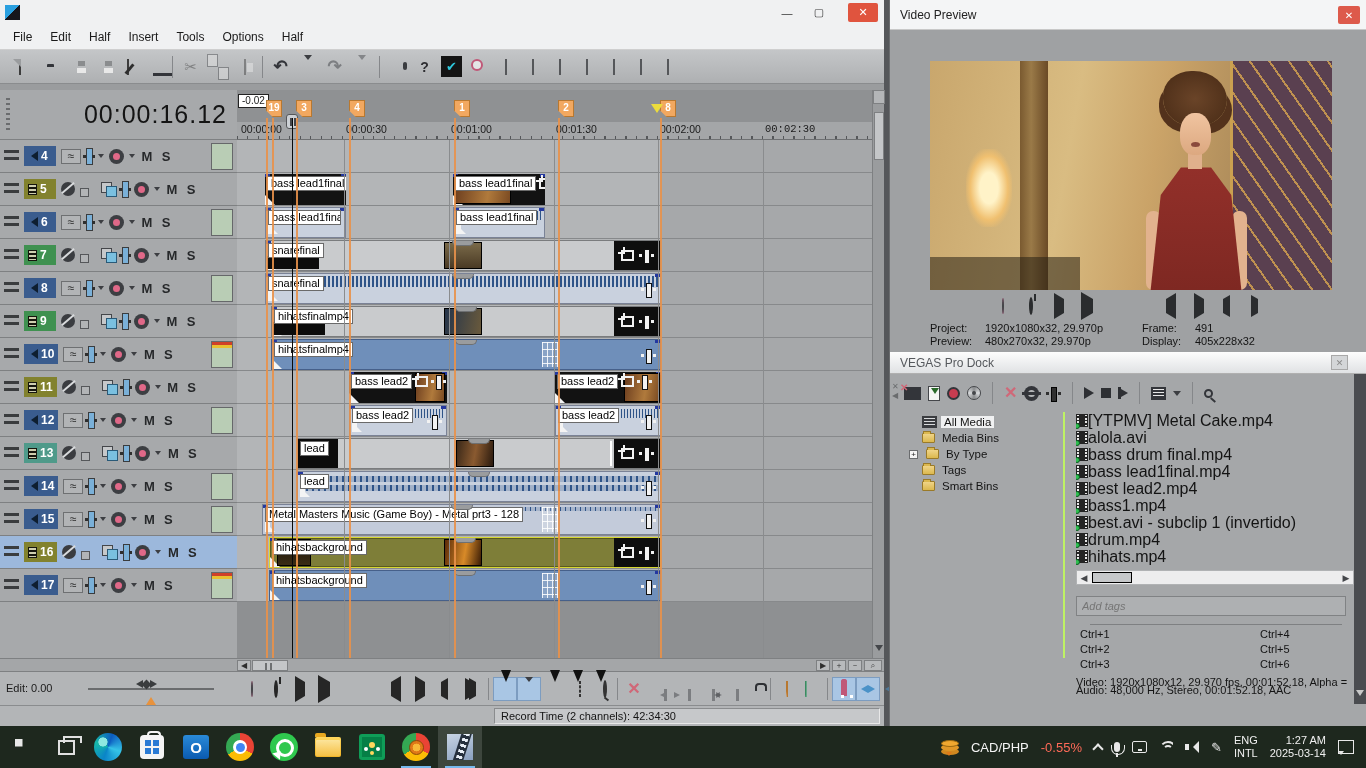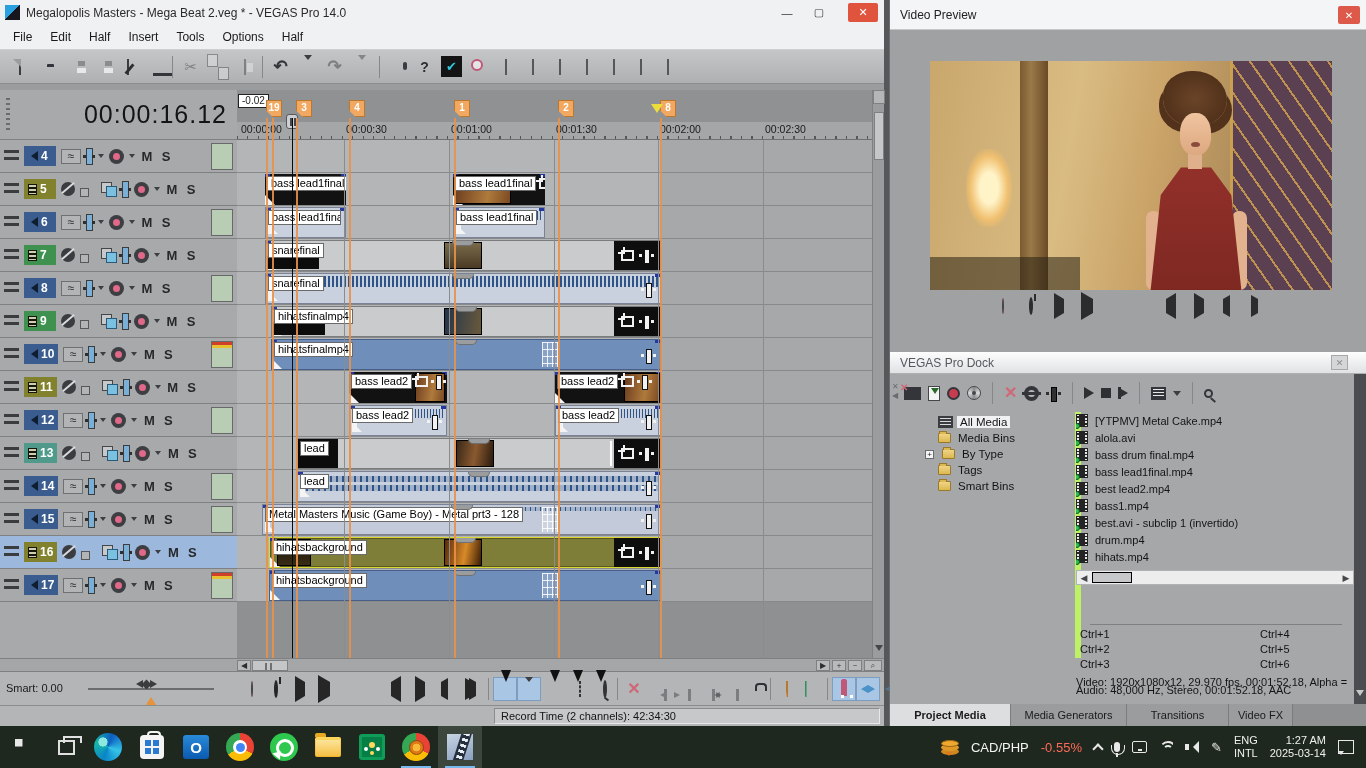--- a/index.html
+++ b/index.html
@@ -222,32 +222,32 @@
 .dk-docarrow{width:12px;height:15px;background:#f4f4f4;border:1px solid #44464a;position:relative}
 .dk-docarrow::after{content:"";position:absolute;left:2px;bottom:2px;border:4px solid transparent;border-top:6px solid #2a6a2a}
 .dk-reddot{width:13px;height:13px;border-radius:50%;background:#c83c50;border:2px solid #33353a}
 .dk-cd{width:14px;height:14px;border-radius:50%;background:conic-gradient(#8a8c8e,#d8dadc,#8a8c8e,#d8dadc,#8a8c8e);border:1px solid #44464a;position:relative}
 .dk-cd::after{content:"";position:absolute;left:4px;top:4px;width:4px;height:4px;border-radius:50%;background:#44464a}
 .dk-list{width:15px;height:13px;background:#33353a;position:relative}
 .dk-list::after{content:"";position:absolute;left:2px;top:2px;right:2px;height:9px;background:repeating-linear-gradient(#e8e8e8 0 1px,transparent 1px 3px)}
 .dk-mag{width:9px;height:9px;border:2px solid #33353a;border-radius:50%;position:relative}
 .dk-mag::after{content:"";position:absolute;right:-5px;bottom:-5px;width:6px;height:2px;background:#33353a;transform:rotate(40deg)}
 #dock-mini{position:absolute;left:2px;top:30px;width:10px;height:120px;font-size:8px;color:#6a6c6e}
-#dock-tree{position:absolute;left:24px;top:60px;width:167px;height:246px;border-right:6px solid #bef264}
+#dock-tree{position:absolute;left:8px;top:60px;width:167px;height:246px;border-right:2px solid #bef264}
 .tree-row{position:absolute;left:0;width:100%;height:16px;display:flex;align-items:center;gap:4px;font-size:11.5px;color:#141414}
 .tree-lbl{padding:0 3px;white-space:nowrap}
 .tree-lbl.sel{background:#f0f1f2}
 .fold{width:13px;height:10px;background:linear-gradient(#f0d488,#dcb84e);border:1px solid #9a7a28;border-radius:1px;position:relative;flex:none}
 .fold::before{content:"";position:absolute;left:0;top:-3px;width:6px;height:2px;background:#dcb84e;border:1px solid #9a7a28;border-bottom:none}
 .amic{width:15px;height:12px;background:#3a3c40;position:relative;flex:none}
 .amic::before{content:"";position:absolute;left:-2px;top:-2px;width:15px;height:12px;background:#5a5c60;z-index:-1}
 .amic::after{content:"";position:absolute;left:2px;top:2px;right:2px;height:8px;background:repeating-linear-gradient(#d8dadc 0 1px,transparent 1px 3px)}
 .expd{width:9px;height:9px;background:#f4f4f4;border:1px solid #6a6c6e;font-size:8px;line-height:7px;text-align:center;color:#222;flex:none;margin-left:-13px;margin-right:4px}
 #dock-files{position:absolute;left:186px;top:60px;width:278px;height:156px;overflow:hidden}
-.file-row{position:absolute;left:0;height:17px;display:flex;align-items:center;gap:7px;font-size:11px;color:#141414;white-space:nowrap}
+.file-row{position:absolute;left:0;height:17px;display:flex;align-items:center;gap:0;font-size:16px;color:#141414;white-space:nowrap}
 .fic{width:12px;height:13px;background:#242424;position:relative;flex:none}
 .fic::before,.fic::after{content:"";position:absolute;top:1px;bottom:1px;width:2px;background:repeating-linear-gradient(#e8e8e8 0 1.5px,transparent 1.5px 3.2px)}
 .fic::before{left:1px}.fic::after{right:1px}
 .gd{position:absolute;left:-2px;bottom:-2px;width:6px;height:6px;border-radius:50%;background:#2ec050;border:1px solid #0a5a20}
 #dock-hsb{position:absolute;left:186px;top:218px;width:278px;height:15px;background:#ededee;border:1px solid #b0b2b4;display:flex;align-items:center}
 #dock-hsb .arr{width:14px;text-align:center;font-size:9px;color:#44464a}
 #dock-hsb .thumb{position:absolute;left:15px;width:40px;top:1px;bottom:1px;background:#c6c8ca}
 #dock-hsb .arr.r{position:absolute;right:0}
 #addtags{position:absolute;left:186px;top:244px;width:270px;height:20px;background:#aeb0b2;border:1px solid #808284;font-size:11px;font-style:italic;color:#66686a;padding:0 5px;font-family:"Liberation Sans",sans-serif}
 #dock-div{position:absolute;left:200px;top:272px;width:252px;height:1px;background:#7e8082}
@@ -323,21 +323,20 @@
 .actionc::after{content:"";position:absolute;left:-1px;bottom:-5px;border:3px solid transparent;border-top:4px solid #e8e8e8}
 </style>
 </head>
 <body>
 
 <div id="screen">
 
   <div id="mainwin">
     <div id="titlebar">
       <span id="appicon"></span>
-      <span id="titletext">Megalopolis Masters - Mega Beat 2.veg * - VEGAS Pro 14.0</span>
       <span class="winbtn" id="btn-min">—</span>
       <span class="winbtn" id="btn-max">▢</span>
       <span class="winbtn" id="btn-close">✕</span>
     </div>
     <div id="menubar">
         <span class="mitem">File</span>
         <span class="mitem">Edit</span>
         <span class="mitem">Half</span>
         <span class="mitem">Insert</span>
         <span class="mitem">Tools</span>
@@ -644,21 +643,21 @@
     </div>
 
     <div id="ruler">
       <div id="rulerbar"></div>
       <span id="offsetbox">-0.02</span>
     <span class="rnum" style="left: 4px;">00:00:00</span>
         <span class="rnum" style="left: 109px;">00:00:30</span>
         <span class="rnum" style="left: 214px;">00:01:00</span>
         <span class="rnum" style="left: 319px;">00:01:30</span>
         <span class="rnum" style="left: 423px;">00:02:00</span>
-        <span class="rnum" style="left: 528px;">00:02:30</span>
+        <span class="rnum" style="left: 528px; font-family: Liberation Mono, monospace;">00:02:30</span>
         <span class="mflag" style="left: 29px;">19</span>
         <span class="mflag" style="left: 59px;">3</span>
         <span class="mflag" style="left: 112px;">4</span>
         <span class="mflag" style="left: 217px;">1</span>
         <span class="mflag" style="left: 321px;">2</span>
         <span class="mflag" style="left: 423px;">8</span>
         <span id="loopend" style="left: 414px;"></span>
         <span id="phandle" style="left: 49px;"></span>
       </div>
 
@@ -848,21 +847,21 @@
     <div id="hsb">
       <span class="hsb-btn" style="left:237px">◀</span>
       <span id="hsb-thumb"></span>
       <span class="hsb-btn" style="left:816px">▶</span>
       <span class="hsb-btn" style="left:832px">＋</span>
       <span class="hsb-btn" style="left:848px">－</span>
       <span class="hsb-btn" style="left:864px;width:18px">⌕</span>
     </div>
 
     <div id="transportbar">
-      <span id="ratelabel">Smart: 0.00</span>
+      <span id="ratelabel">Edit: 0.00</span>
       <span id="rateslider"></span>
       <span id="ratehandle">
         <span class="tri-l sm"></span>
           <span style="width:7px;height:7px;background:#3a3c3e;transform:rotate(45deg)"></span>
           <span class="tri-r sm"></span>
       </span>
       <span id="ratetri"></span>
       <div class="tgroup" id="main-transport" style="left:240px">
           <span class="tbt" style="color: rgb(38, 38, 38);">
             <span class="gi"><span class="circ-rec"></span></span>
@@ -1008,20 +1007,30 @@
         <span class="tbt" style="color: rgb(42, 44, 46);">
           <span class="gi"><span class="tri-r"></span><span class="vb"></span></span>
         </span>
         <span class="tbt" style="color: rgb(42, 44, 46);">
           <span class="gi"><span class="tri-l sm"></span><span class="vb"></span></span>
         </span>
         <span class="tbt" style="color: rgb(42, 44, 46);">
           <span class="gi"><span class="vb"></span><span class="tri-r sm"></span></span>
         </span>
       </div>
+    <div id="pv-stats">
+      <span class="pvs" style="left:40px;top:0">Project:</span>
+      <span class="pvs" style="left:95px;top:0">1920x1080x32, 29.970p</span>
+      <span class="pvs" style="left:40px;top:13px">Preview:</span>
+      <span class="pvs" style="left:95px;top:13px">480x270x32, 29.970p</span>
+      <span class="pvs" style="left:252px;top:0">Frame:</span>
+      <span class="pvs" style="left:305px;top:0">491</span>
+      <span class="pvs" style="left:252px;top:13px">Display:</span>
+      <span class="pvs" style="left:305px;top:13px">405x228x32</span>
+    </div>
   </div>
 
   <div id="dock">
     <div id="dock-title">
       <span>VEGAS Pro Dock</span>
       <span id="dock-close">✕</span>
     </div>
     <div id="dock-mini">✕<br>◀</div>
     <div id="dock-toolbar">
       <span class="dk-filmx"></span>
@@ -1122,38 +1131,33 @@
             <span class="gd"></span>
           </span>
           <span>hihats.mp4</span>
         </div>
       </div>
     <div id="dock-hsb">
       <span class="arr">◀</span>
       <span class="thumb"></span>
       <span class="arr r">▶</span>
     </div>
+    <input id="addtags" placeholder="Add tags" style="">
     <div id="dock-div"></div>
     <div id="dock-shortcuts">
         <span class="sc-row" style="left: 190px; top: 276px;">Ctrl+1</span>
         <span class="sc-row" style="left: 370px; top: 276px;">Ctrl+4</span>
         <span class="sc-row" style="left: 190px; top: 291px;">Ctrl+2</span>
         <span class="sc-row" style="left: 370px; top: 291px;">Ctrl+5</span>
         <span class="sc-row" style="left: 190px; top: 306px;">Ctrl+3</span>
         <span class="sc-row" style="left: 370px; top: 306px;">Ctrl+6</span>
       </div>
     <div id="dock-info1" style="top:324px">Video: 1920x1080x12, 29.970 fps, 00:01:52.18, Alpha =</div>
     <div id="dock-info2" style="top:332px">Audio: 48,000 Hz, Stereo, 00:01:52.18, AAC</div>
     <div id="dock-vsb"></div>
-    <div id="dock-tabs">
-        <span class="dtab act" style="width: 121px;">Project Media</span>
-        <span class="dtab" style="width: 116px;">Media Generators</span>
-        <span class="dtab" style="width: 102px;">Transitions</span>
-        <span class="dtab" style="width: 64px;">Video FX</span>
-      </div>
   </div>
 
   <div id="taskbar">
     <div id="startbtn">
       <span class="winlogo">
           <span class="winlogo2"></span>
         </span>
     </div>
     <div id="taskview">
         <span class="tvicon"></span>

